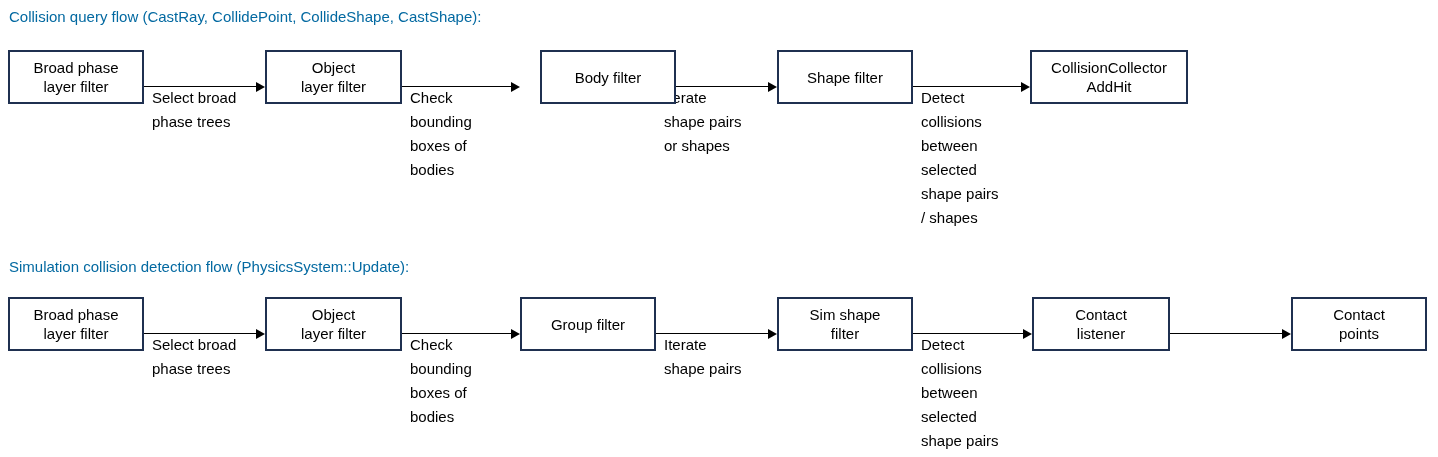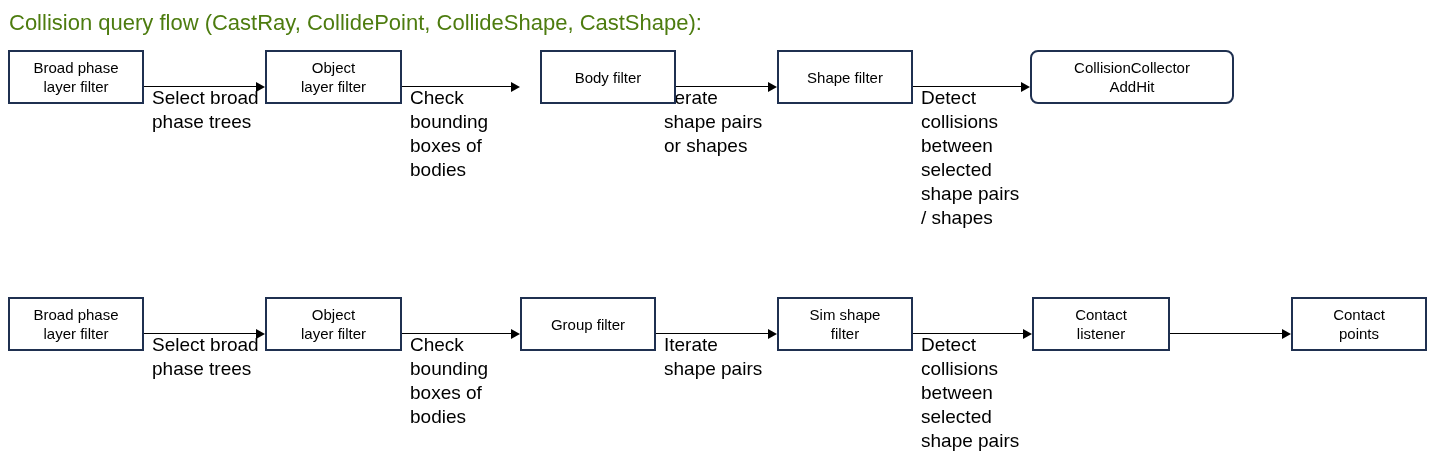--- a/index.html
+++ b/index.html
@@ -17,26 +17,25 @@
   }
   .diagram {
     position: absolute;
     left: 0;
     top: 0;
     width: 1438px;
     height: 457px;
   }
   .section-title {
     position: absolute;
-    font-size: 22px;
+    font-size: 15px;
     line-height: 25px;
-    color: #4d7c0f;
+    color: #0369a1;
     white-space: nowrap;
     letter-spacing: 0px;
-    margin-top: 6px;
   }
   #title-1 { left: 9px; top: 4px; }
   #title-2 { left: 9px; top: 254px; }
 
   .node {
     position: absolute;
     box-sizing: border-box;
     border: 2px solid #1F3050;
     background: #ffffff;
     display: flex;
@@ -61,21 +60,21 @@
     position: absolute;
     width: 0;
     height: 0;
     border-top: 5px solid transparent;
     border-bottom: 5px solid transparent;
     border-left: 9px solid #000000;
     z-index: 2;
   }
   .edge-label {
     position: absolute;
-    font-size: 19px;
+    font-size: 15px;
     line-height: 24px;
     color: #000000;
     white-space: pre-line;
     text-align: left;
     z-index: 2;
   }
 </style>
 </head>
 <body>
 
@@ -86,21 +85,21 @@
   <div class="node" style="left:8px; top:50px; width:136px; height:54px;">Broad phase
 layer filter</div>
 
   <div class="node" style="left:265px; top:50px; width:137px; height:54px;">Object
 layer filter</div>
 
   <div class="node" style="left:540px; top:50px; width:136px; height:54px;">Body filter</div>
 
   <div class="node" style="left:777px; top:50px; width:136px; height:54px;text-align:right;">Shape filter</div>
 
-  <div class="node" style="left:1030px; top:50px; width:204px; height:54px;border-radius:8px;">CollisionCollector
+  <div class="node" style="left:1030px; top:50px; width:158px; height:54px;">CollisionCollector
 AddHit</div>
 
   <div class="edge" style="left:144px; top:86px; width:112px;"></div>
   <div class="arrowhead" style="left:256px; top:82px;"></div>
   <div class="edge-label" style="left:152px; top:86px; width:110px;">Select broad
 phase trees</div>
 
   <div class="edge" style="left:402px; top:86px; width:110px;"></div>
   <div class="arrowhead" style="left:511px; top:82px;"></div>
   <div class="edge-label" style="left:410px; top:86px; width:105px;">Check
@@ -116,20 +115,21 @@
 
   <div class="edge" style="left:913px; top:86px; width:108px;"></div>
   <div class="arrowhead" style="left:1021px; top:82px;"></div>
   <div class="edge-label" style="left:921px; top:86px; width:105px;">Detect
 collisions
 between
 selected
 shape pairs
 / shapes</div>
 
+  <div class="section-title" id="title-2">Simulation collision detection flow (PhysicsSystem::Update):</div>
 
   <div class="node" style="left:8px; top:297px; width:136px; height:54px;">Broad phase
 layer filter</div>
 
   <div class="node" style="left:265px; top:297px; width:137px; height:54px;">Object
 layer filter</div>
 
   <div class="node" style="left:520px; top:297px; width:136px; height:54px;">Group filter</div>
 
   <div class="node" style="left:777px; top:297px; width:136px; height:54px;">Sim shape

